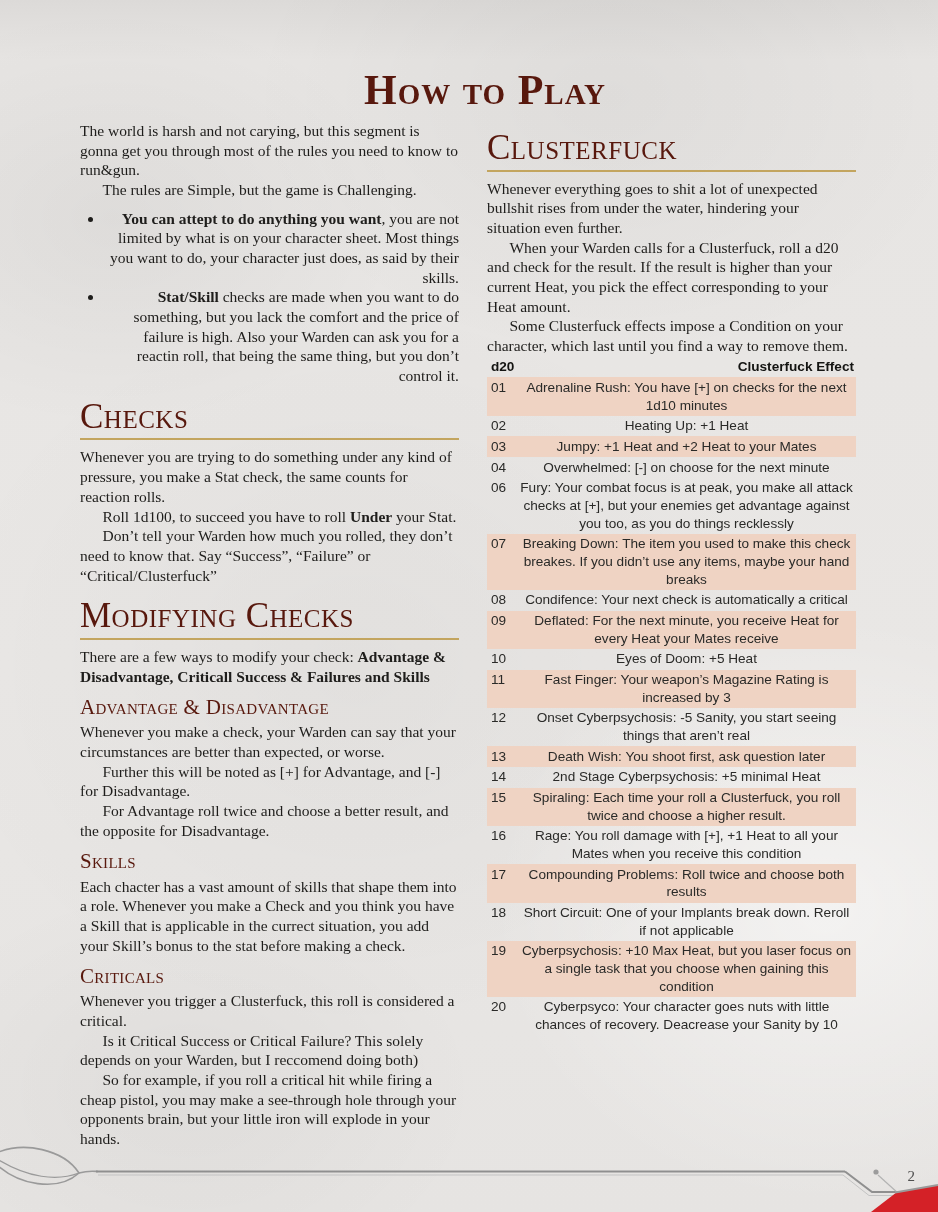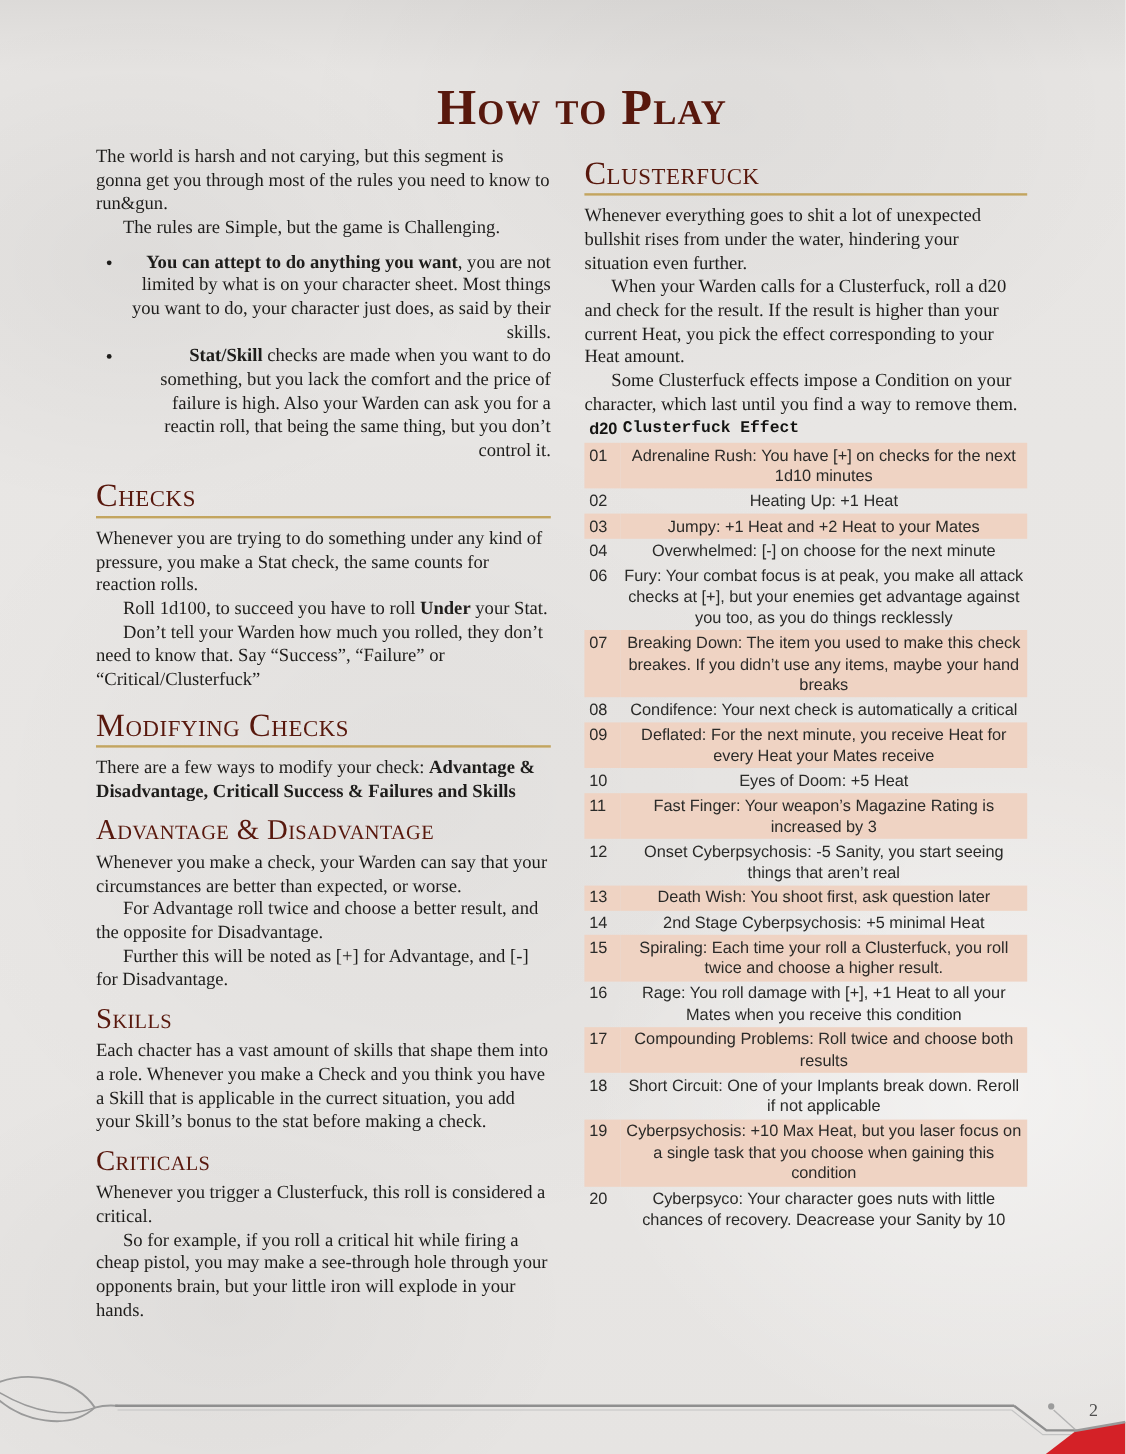--- a/index.html
+++ b/index.html
@@ -46,49 +46,49 @@
   p { margin: 0; }
   .indent { text-indent: 1.45em; }
   b { font-weight: bold; }
 
   ul.bullets { margin: 9px 0 11px 0; padding-left: 24px; text-align: right; }
   ul.bullets li { padding-left: 2px; margin: 0; }
 
   .section-heading {
     font-variant: small-caps;
     font-weight: normal;
-    font-size: 27px;
+    font-size: 35px;
     line-height: 1.05;
     color: #58180d;
     margin: 13px 0 7px 0;
     padding-bottom: 3px;
     border-bottom: 2.5px solid #c3a55f;
     letter-spacing: 0.5px;
   }
   .sub-heading {
     font-variant: small-caps;
     font-weight: normal;
-    font-size: 24px;
+    font-size: 21px;
     line-height: 1.1;
     color: #58180d;
     margin: 10px 0 3px 0;
     letter-spacing: 0.3px;
   }
 
   .cf-table {
     width: 100%;
     border-collapse: collapse;
     font-family: "Liberation Sans", sans-serif;
     font-size: 13.6px;
     line-height: 1.3;
     color: #2a2a28;
   }
   .cf-table th { font-weight: bold; padding: 2px 2px; color:#141412; }
   .cf-table th.roll-h { text-align: left; width: 30px; padding-left: 4px; }
-  .cf-table th.effect-h { text-align: left; font-family: Liberation Mono, monospace; }
+  .cf-table th.effect-h { text-align: right; }
   .cf-table td { padding: 1.5px 3px; vertical-align: top; }
   .cf-table td.roll { text-align: left; padding-left: 4px; }
   .cf-table td.effect { text-align: center; }
   .cf-table tr.odd { background: #efd3c3; }
 
   .footer-svg { position: absolute; left: 0; bottom: 0; }
   .page-number {
     position: absolute;
     right: 23px;
     bottom: 27px;
@@ -116,28 +116,29 @@
     <h2 class="section-heading">Checks</h2>
     <p>Whenever you are trying to do something under any kind of pressure, you make a Stat check, the same counts for reaction rolls.</p>
     <p class="indent"><span>Roll 1d100, to succeed you have to roll </span><b>Under</b><span> your Stat.</span></p>
     <p class="indent">Don’t tell your Warden how much you rolled, they don’t need to know that. Say “Success”, “Failure” or “Critical/Clusterfuck”</p>
 
     <h2 class="section-heading">Modifying Checks</h2>
     <p><span>There are a few ways to modify your check: </span><b>Advantage &amp; Disadvantage, Criticall Success &amp; Failures and Skills</b></p>
 
     <h3 class="sub-heading">Advantage &amp; Disadvantage</h3>
     <p>Whenever you make a check, your Warden can say that your circumstances are better than expected, or worse.</p>
+    <p class="indent">Further this will be noted as [+] for Advantage, and [-] for Disadvantage.</p>
     <p class="indent">For Advantage roll twice and choose a better result, and the opposite for Disadvantage.</p>
-    <p class="indent">Further this will be noted as [+] for Advantage, and [-] for Disadvantage.</p>
 
     <h3 class="sub-heading">Skills</h3>
     <p>Each chacter has a vast amount of skills that shape them into a role. Whenever you make a Check and you think you have a Skill that is applicable in the currect situation, you add your Skill’s bonus to the stat before making a check.</p>
 
     <h3 class="sub-heading">Criticals</h3>
     <p>Whenever you trigger a Clusterfuck, this roll is considered a critical.</p>
+    <p class="indent">Is it Critical Success or Critical Failure? This solely depends on your Warden, but I reccomend doing both)</p>
     <p class="indent">So for example, if you roll a critical hit while firing a cheap pistol, you may make a see-through hole through your opponents brain, but your little iron will explode in your hands.</p>
   </div>
 
   <div class="col col-right">
     <h2 class="section-heading">Clusterfuck</h2>
     <p>Whenever everything goes to shit a lot of unexpected bullshit rises from under the water, hindering your situation even further.</p>
     <p class="indent">When your Warden calls for a Clusterfuck, roll a d20 and check for the result. If the result is higher than your current Heat, you pick the effect corresponding to your Heat amount.</p>
     <p class="indent">Some Clusterfuck effects impose a Condition on your character, which last until you find a way to remove them.</p>
 
     <table class="cf-table">

